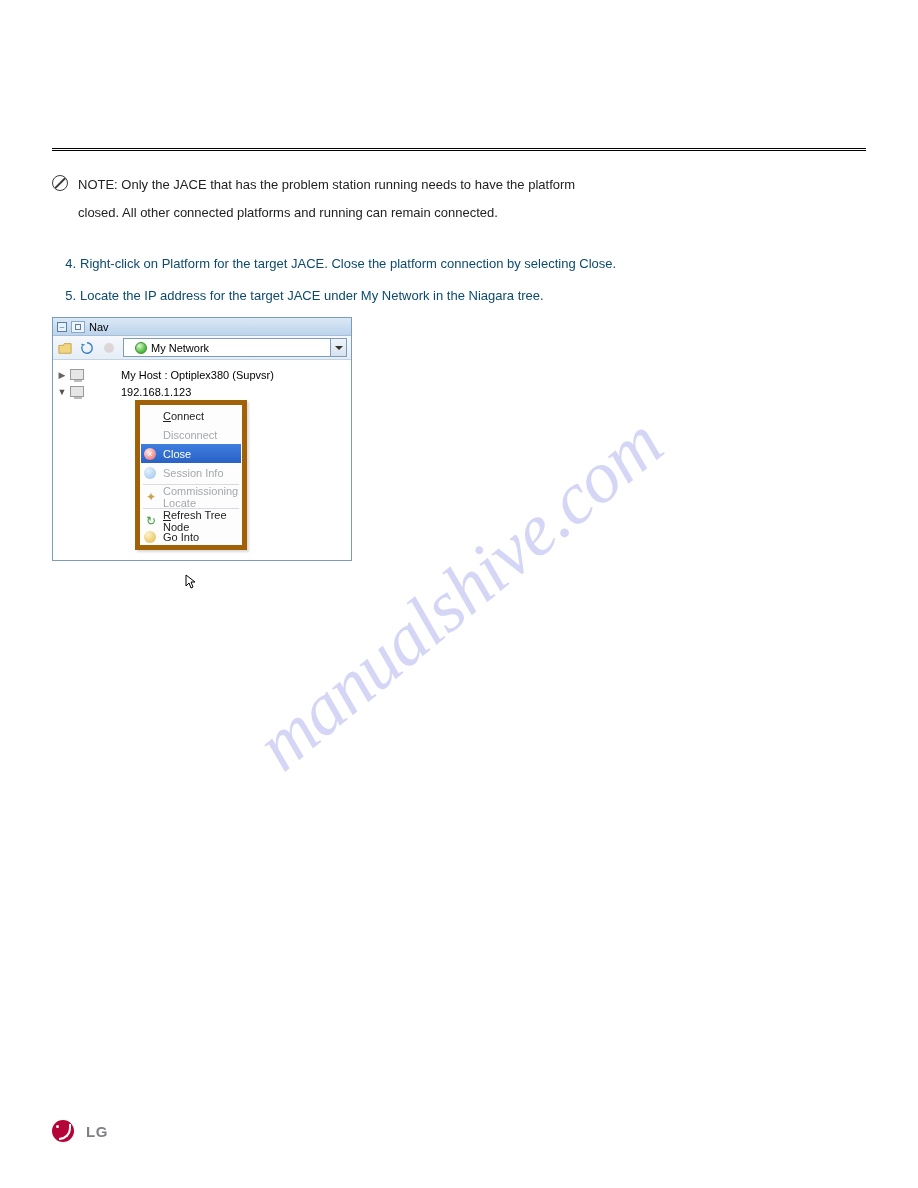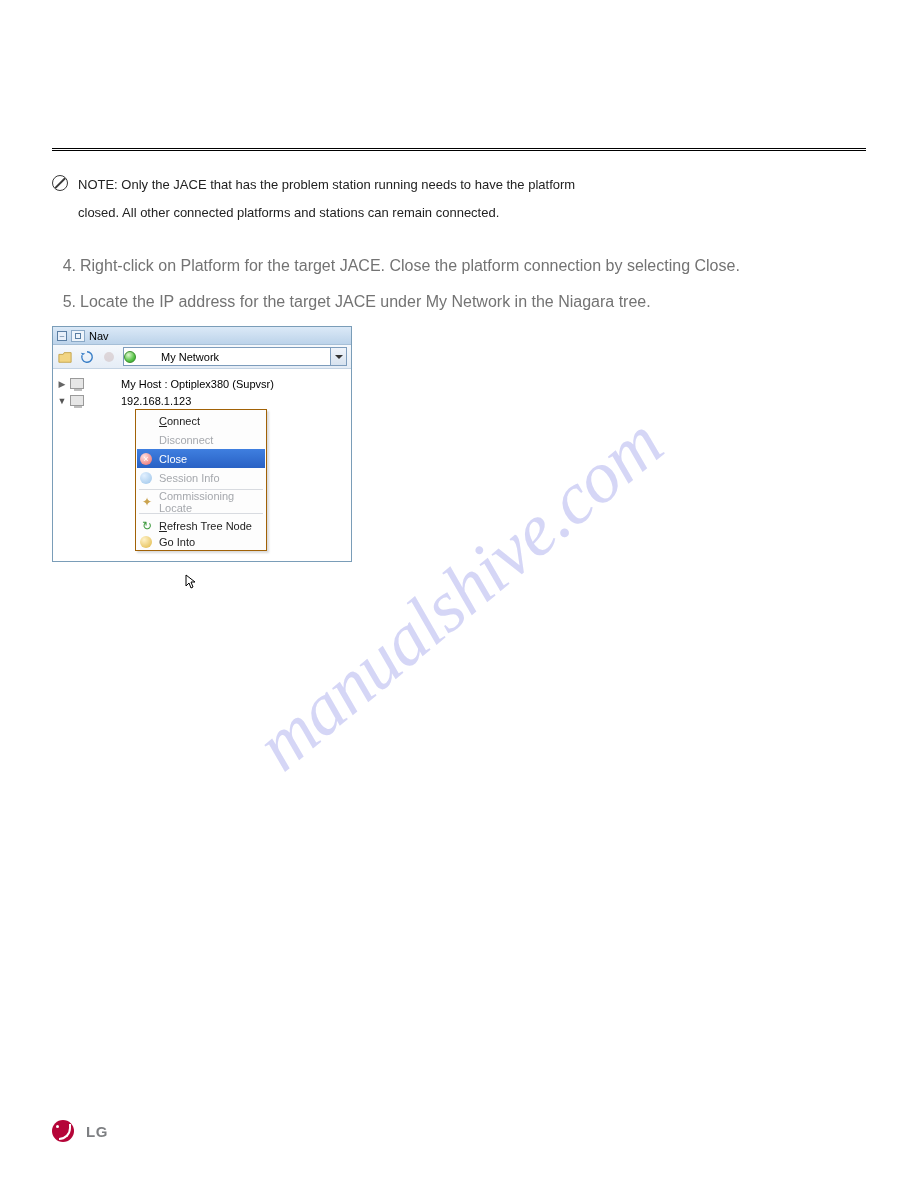--- a/index.html
+++ b/index.html
@@ -40,21 +40,21 @@
     background: #393939;
     transform: translate(-50%, -50%) rotate(45deg);
   }
   .note-text {
     font-size: 13px;
     line-height: 1.5;
     color: #222;
   }
   .note-text p { margin-bottom: 8px; }
 
-  .step { font-size: 16px; color: #737373; margin-bottom: 12px; padding-left: 28px; text-indent: -28px; line-height: 1.5;}
+  .step { font-size: 13px; color: #0c4a6e; margin-bottom: 12px; padding-left: 28px; text-indent: -28px; line-height: 1.5;}
   .step .num { display: inline-block; width: 24px; text-align: right; margin-right: 4px; }
 
   .nav-panel {
     width: 300px;
     border: 1px solid #7a9db8;
     background: #fff;
     font-family: Tahoma, Arial, sans-serif;
     font-size: 11px;
     margin-top: 10px;
     margin-left: 0;
@@ -97,22 +97,21 @@
   .tool-icon.folder svg { width:14px; height:14px; }
   .tool-icon.refresh svg { width:14px; height:14px; }
   .tool-icon.stop svg { width:12px; height:12px; opacity: .45; }
   .combo {
     flex: 1;
     height: 19px;
     background: #fff;
     border: 1px solid #7d9cbc;
     display: flex; align-items: center;
     font-size: 11px;
-    padding-left: 0;
-    gap: 21px;
+    padding-left: 11px;
   }
   .combo .globe {
     width: 12px; height: 12px;
     border-radius: 50%;
     background: radial-gradient(circle at 35% 30%, #dff6d0, #58c448 60%, #2f9b27);
     margin-right: 4px;
     border: 1px solid #3c8e30;
     flex: 0 0 auto;
   }
   .combo .txt { flex: 1; }
@@ -149,23 +148,23 @@
     color: #fff;
     padding: 0 4px;
     height: 15px;
     display: inline-flex; align-items: center;
   }
 
   .context-menu {
     position: relative;
     margin-left: 78px;
     margin-top: 0px;
-    width: 132px;
+    width: 112px;
     background: #fdfdfd;
-    border: 1px solid #a16207;
+    border: 5px solid #a16207;
     box-shadow: 2px 2px 2px rgba(0,0,0,.15);
     font-size: 11px;
     padding: 1px;
   }
   .cm-item {
     height: 19px;
     display: flex; align-items: center;
     padding: 0 6px 0 22px;
     position: relative;
     color: #222;
@@ -242,21 +241,21 @@
 <body>
 
 <div class="page-pad">
 
   <hr class="hr-top">
 
   <div class="forbid-row">
     <div class="forbid-icon"></div>
     <div class="note-text">
       <p><span>NOTE: Only the JACE that has the problem station running needs to have the platform</span></p>
-      <p><span>closed. All other connected platforms and stations can remain connected.</span></p>
+      <p><span>closed. All other connected platforms and running can remain connected.</span></p>
     </div>
   </div>
 
   <div class="step">
     <span class="num">4. </span><span>Right-click on Platform for the target JACE. Close the platform connection by selecting Close.</span>
   </div>
   <div class="step">
     <span class="num">5. </span><span>Locate the IP address for the target JACE under My Network in the Niagara tree.</span>
   </div>
 

